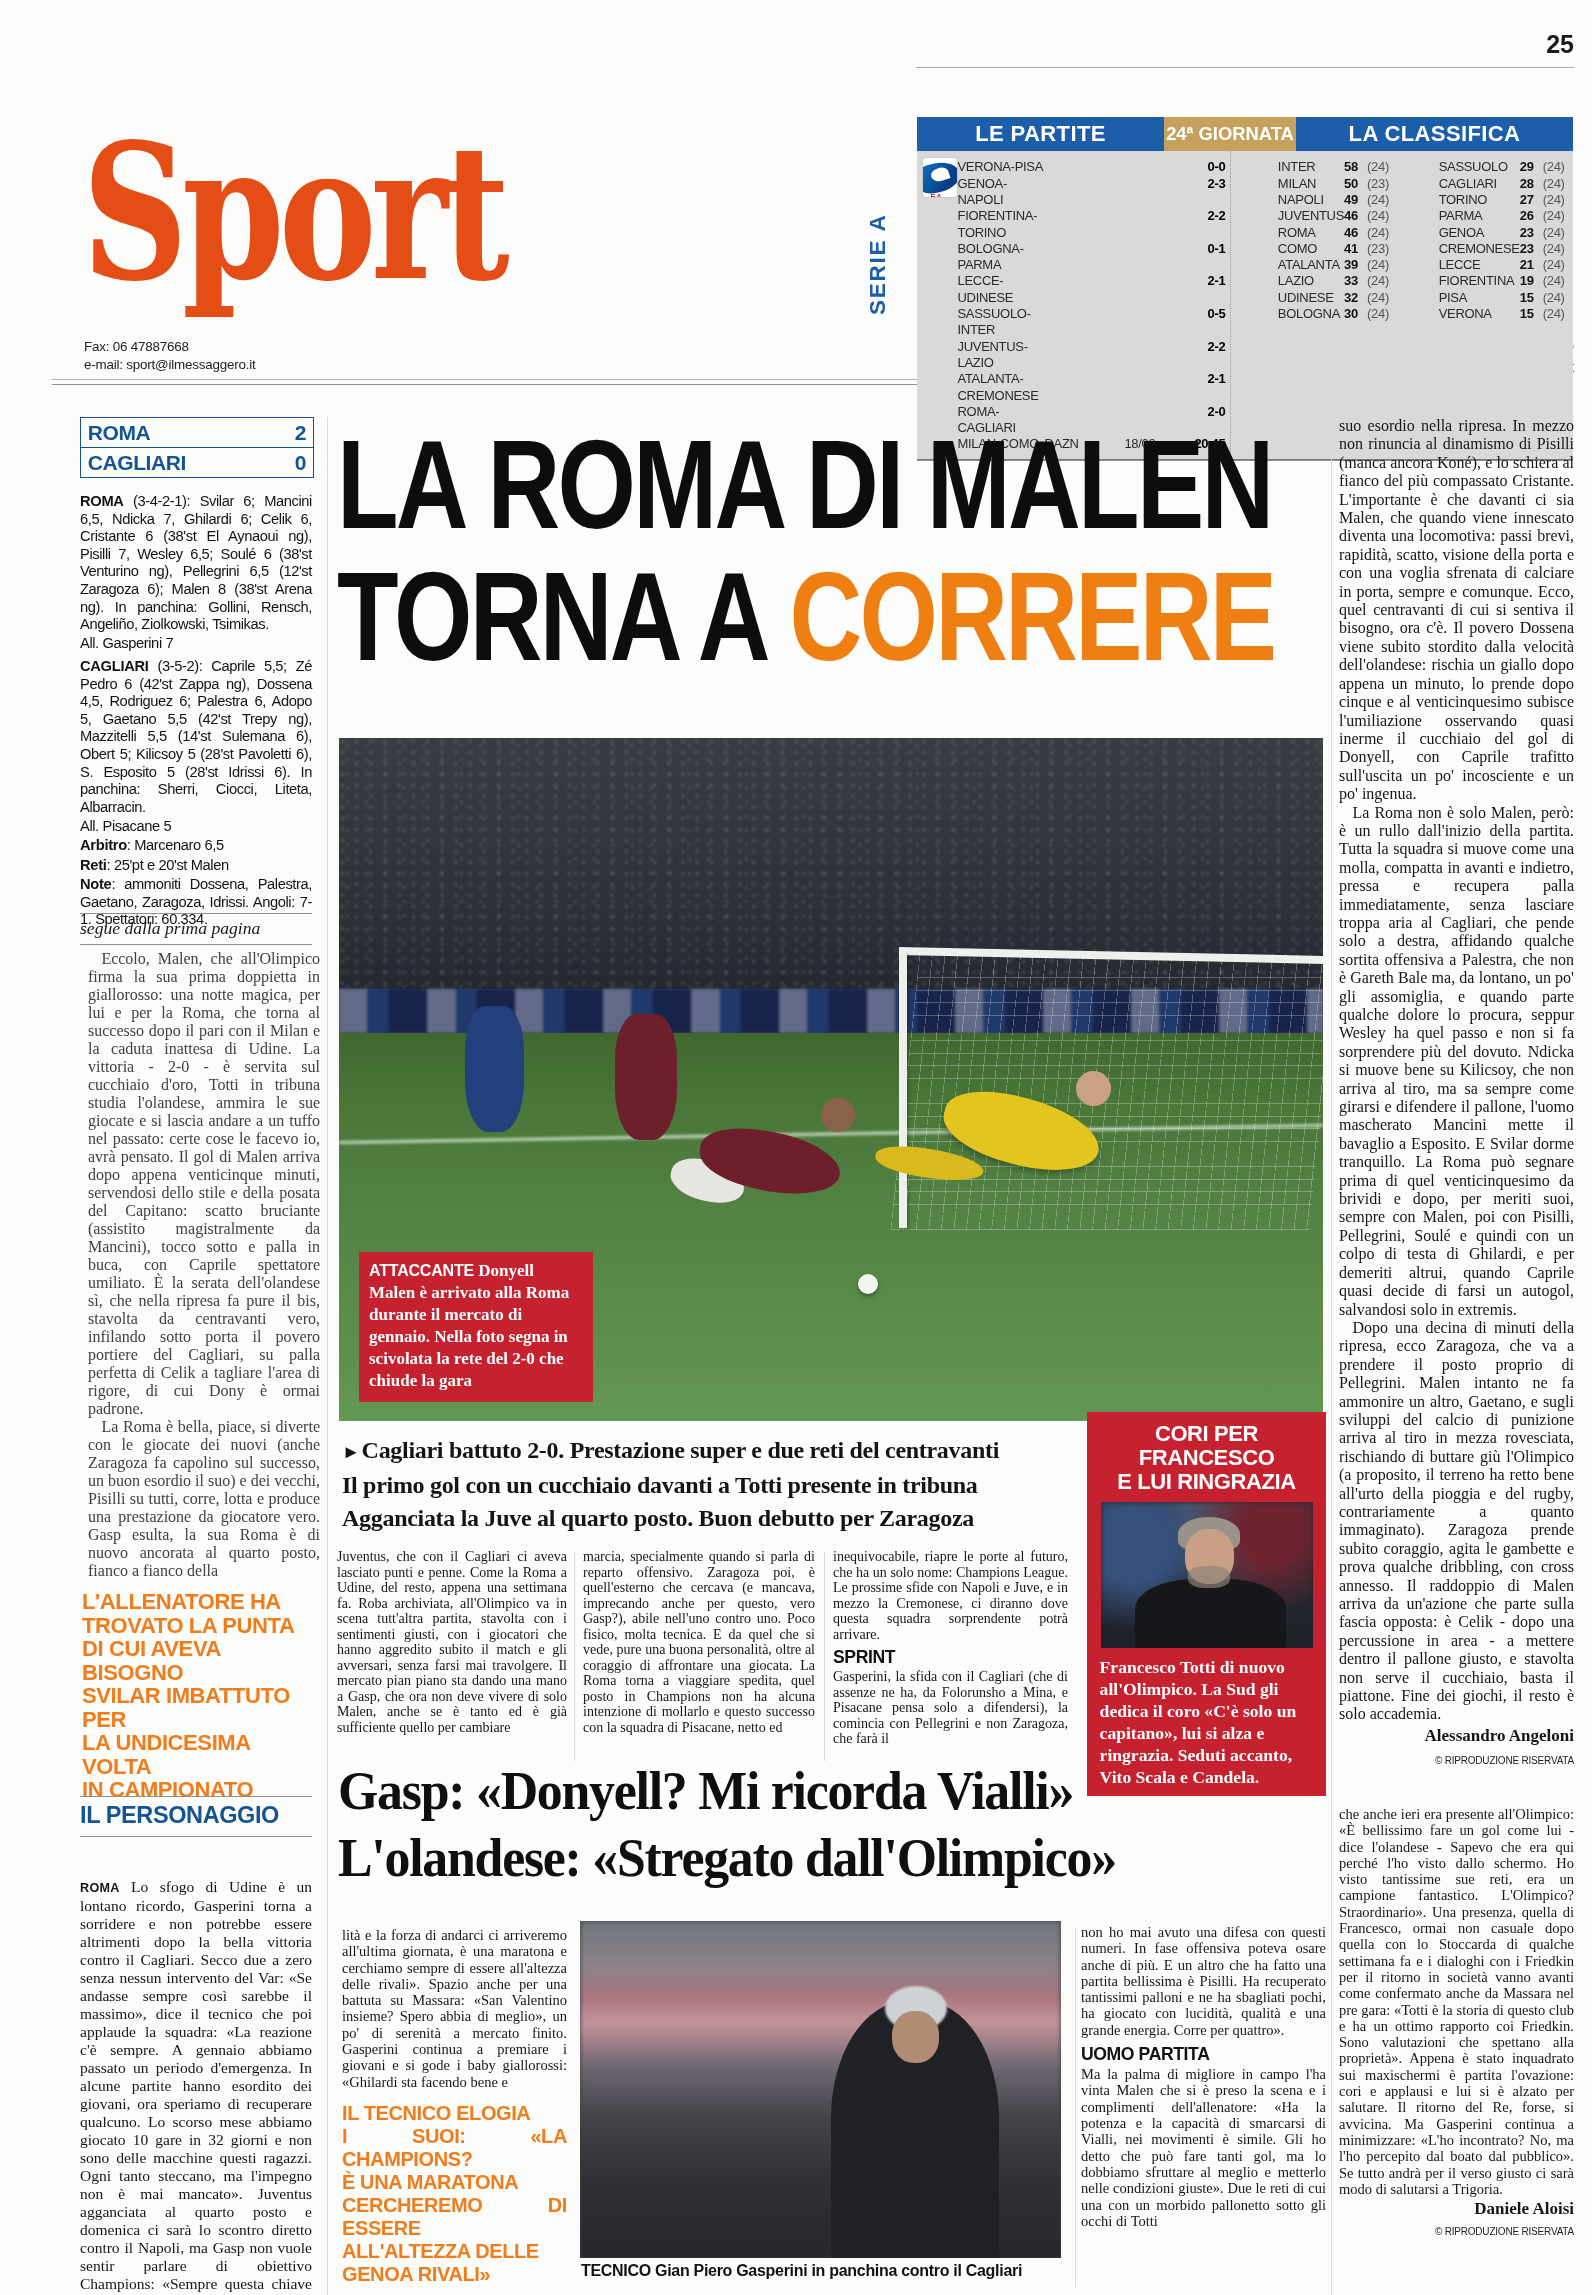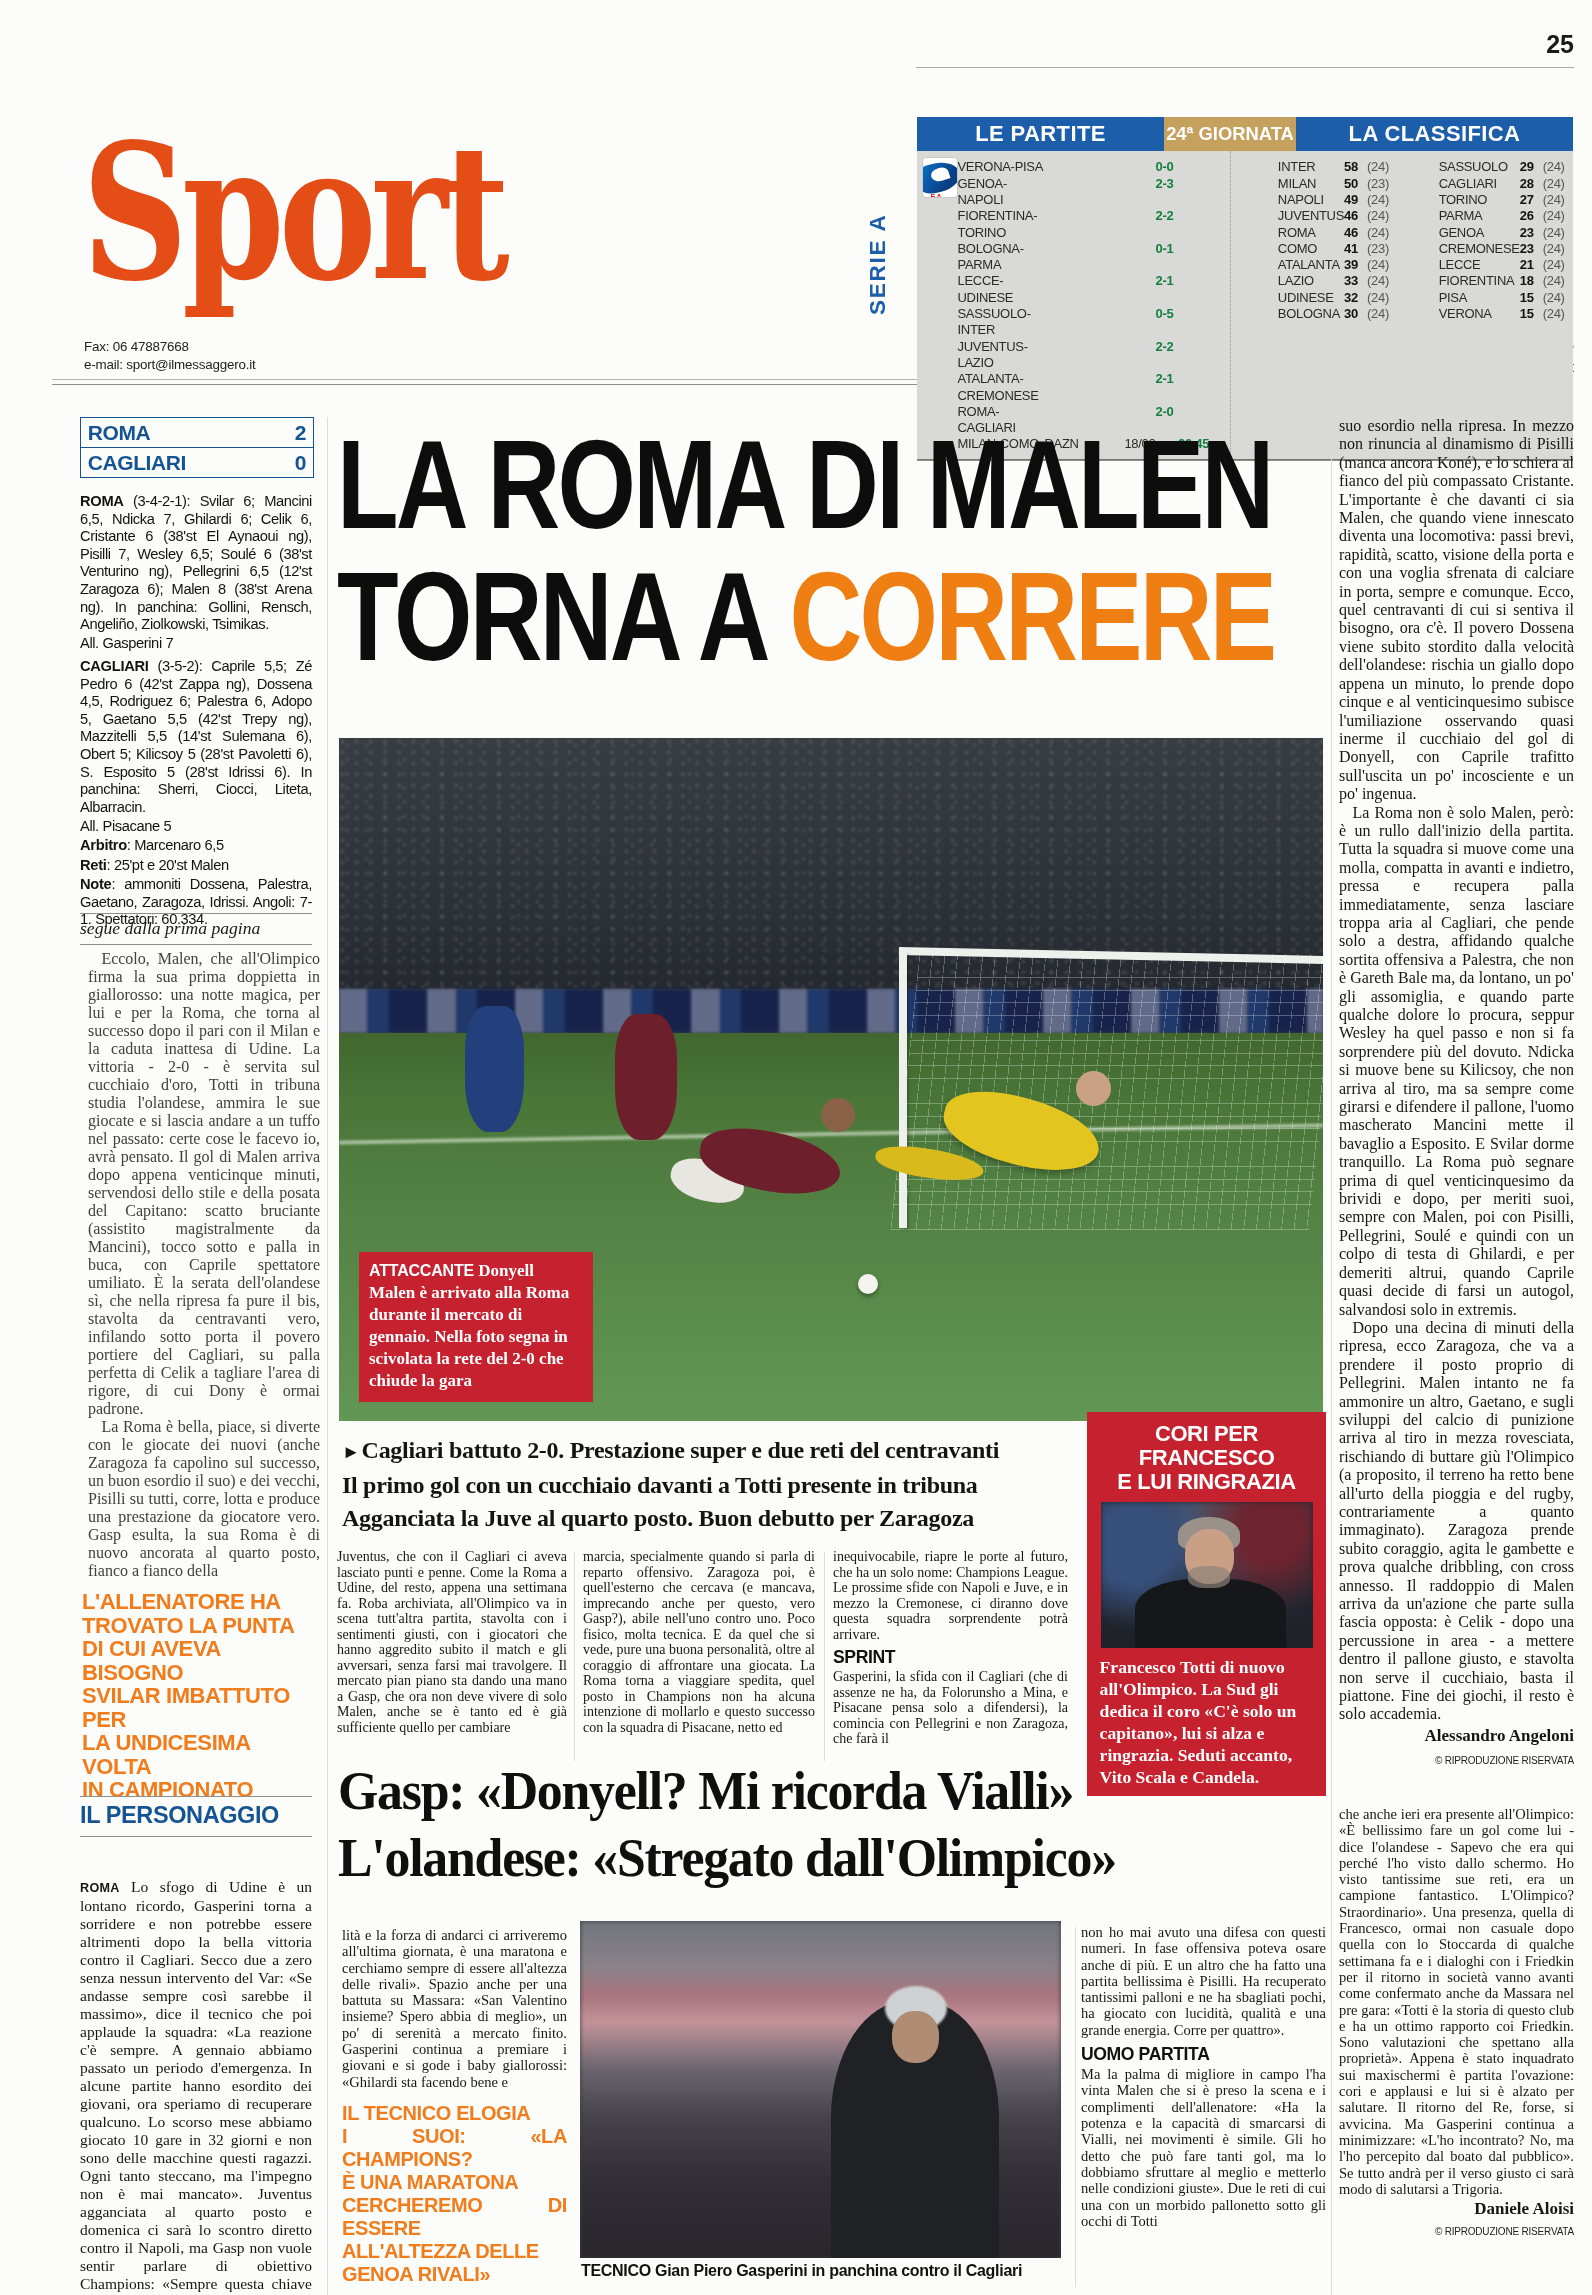--- a/index.html
+++ b/index.html
@@ -36,21 +36,21 @@
            background:linear-gradient(135deg,#0a70c6 10%,#0a3f85 70%);border-radius:40% 60% 55% 45%;transform:rotate(-14deg);}
   #sa-logo .swoosh2{position:absolute;left:8.4px;top:10px;width:18.4px;height:13.4px;background:#fff;border-radius:50% 50% 0 60%;transform:rotate(-18deg);}
   #sa-ea{position:absolute;top:34px;left:7.5px;font-size:7.5px;font-weight:bold;color:#d0202c;letter-spacing:0.8px;}
   #sa-vert{position:absolute;top:164px;left:-52px;width:168px;transform:rotate(-90deg);transform-origin:left top;
            font-size:22.6px;font-weight:bold;color:#1c5ea9;letter-spacing:1.7px;}
   #matches{width:325px;padding:8.4px 5px 6.7px 3.4px;border-right:1.7px dotted #9a9a98;}
   .mrow{display:flex;align-items:baseline;font-size:13px;line-height:16.3px;letter-spacing:-0.3px;color:#2a2a2a;}
   .mteams{flex:1;}
   .mtv{width:67px;}
   .mdate{width:44px;text-align:right;}
-  .mscore{width:70px;text-align:left;font-weight:bold;color:#15803d;}
+  .mscore{width:70px;text-align:right;font-weight:bold;color:#000000;}
   #classifica{flex:1;display:flex;padding:8.4px 8.4px 6.7px 8.4px;}
   #classifica .half{flex:1;margin-left:38px;}
   .crow{display:flex;align-items:baseline;font-size:13px;line-height:16.3px;letter-spacing:-0.3px;color:#2a2a2a;}
   .cname{flex:1;}
   .cpts{font-weight:bold;color:#111;}
   .cgp{color:#555;margin-left:2.5px;width:28.5px;text-align:right;}
   
   #scorebox{top:417px;left:80px;width:232px;border:1.7px solid #155493;}
   #scorebox .srow{display:flex;align-items:center;height:29px;padding:0 6.7px;}
   #scorebox .srow+.srow{border-top:0.8px solid #155493;}
@@ -365,21 +365,21 @@
             </div>
 
             <div class="crow">
               <span class="cname">LECCE</span>
               <span class="cpts">21</span>
               <span class="cgp">(24)</span>
             </div>
 
             <div class="crow">
               <span class="cname">FIORENTINA</span>
-              <span class="cpts">18</span>
+              <span class="cpts">19</span>
               <span class="cgp">(24)</span>
             </div>
 
             <div class="crow">
               <span class="cname">PISA</span>
               <span class="cpts">15</span>
               <span class="cgp">(24)</span>
             </div>
 
             <div class="crow">

